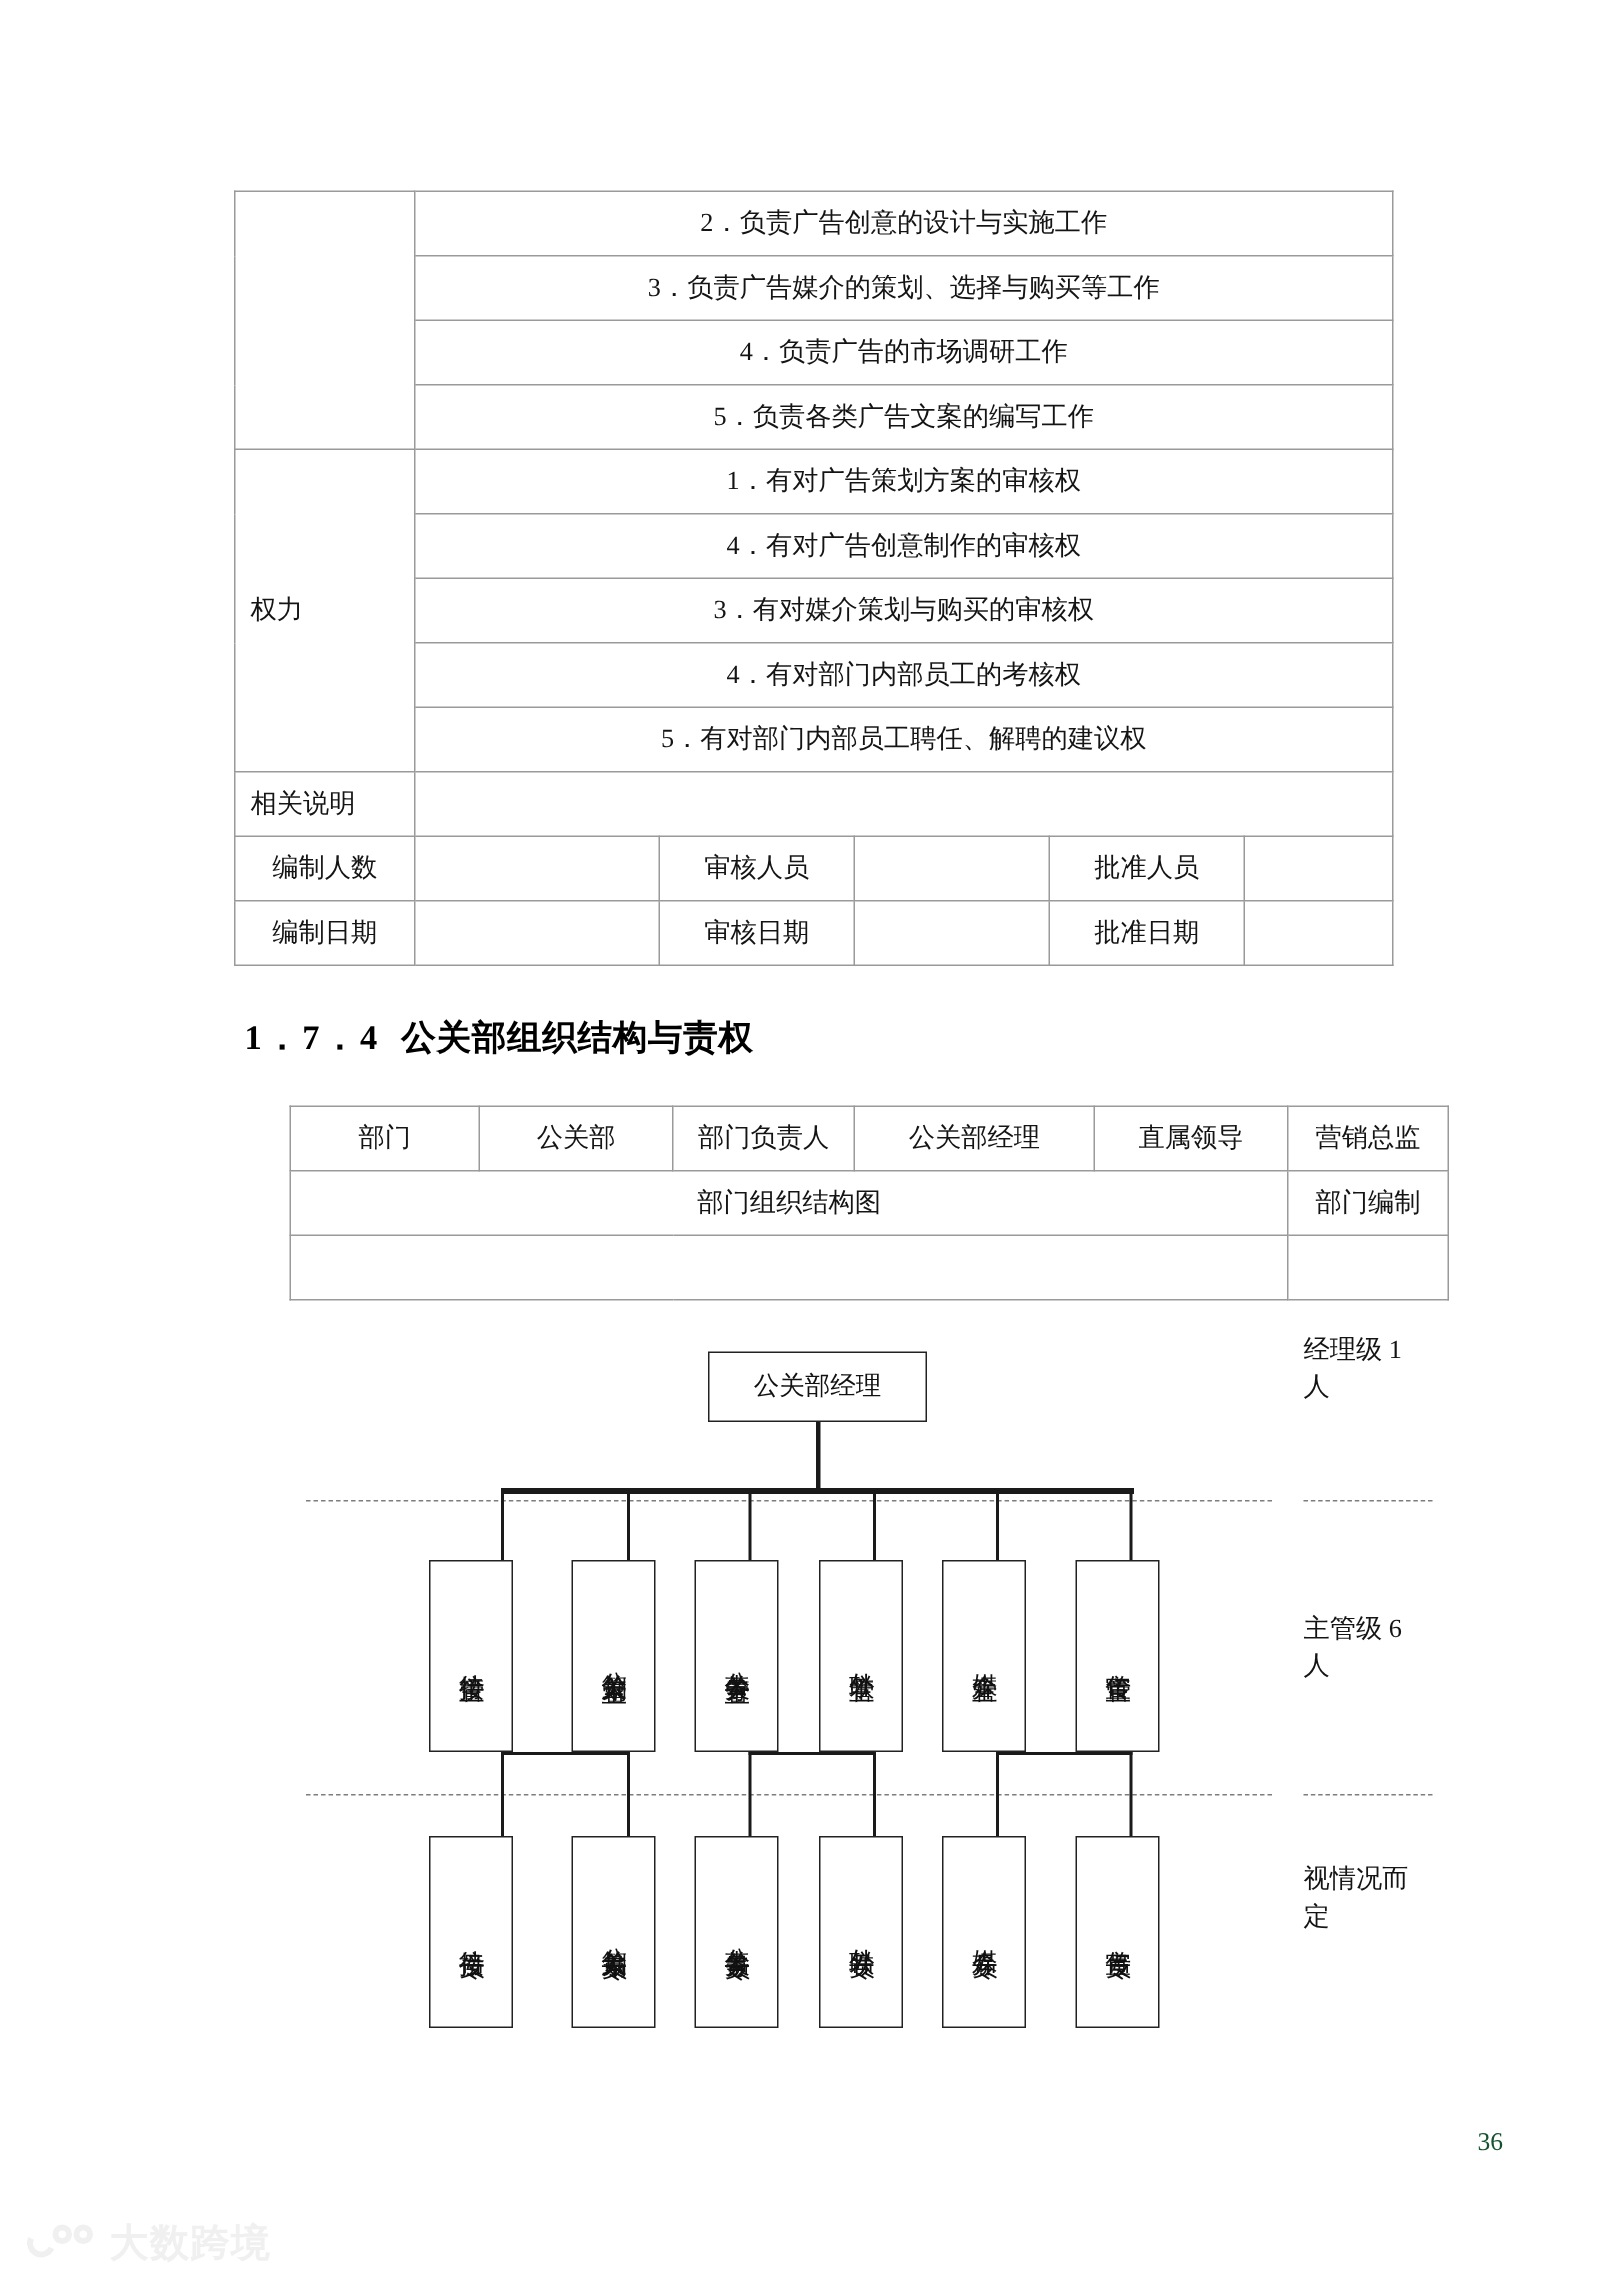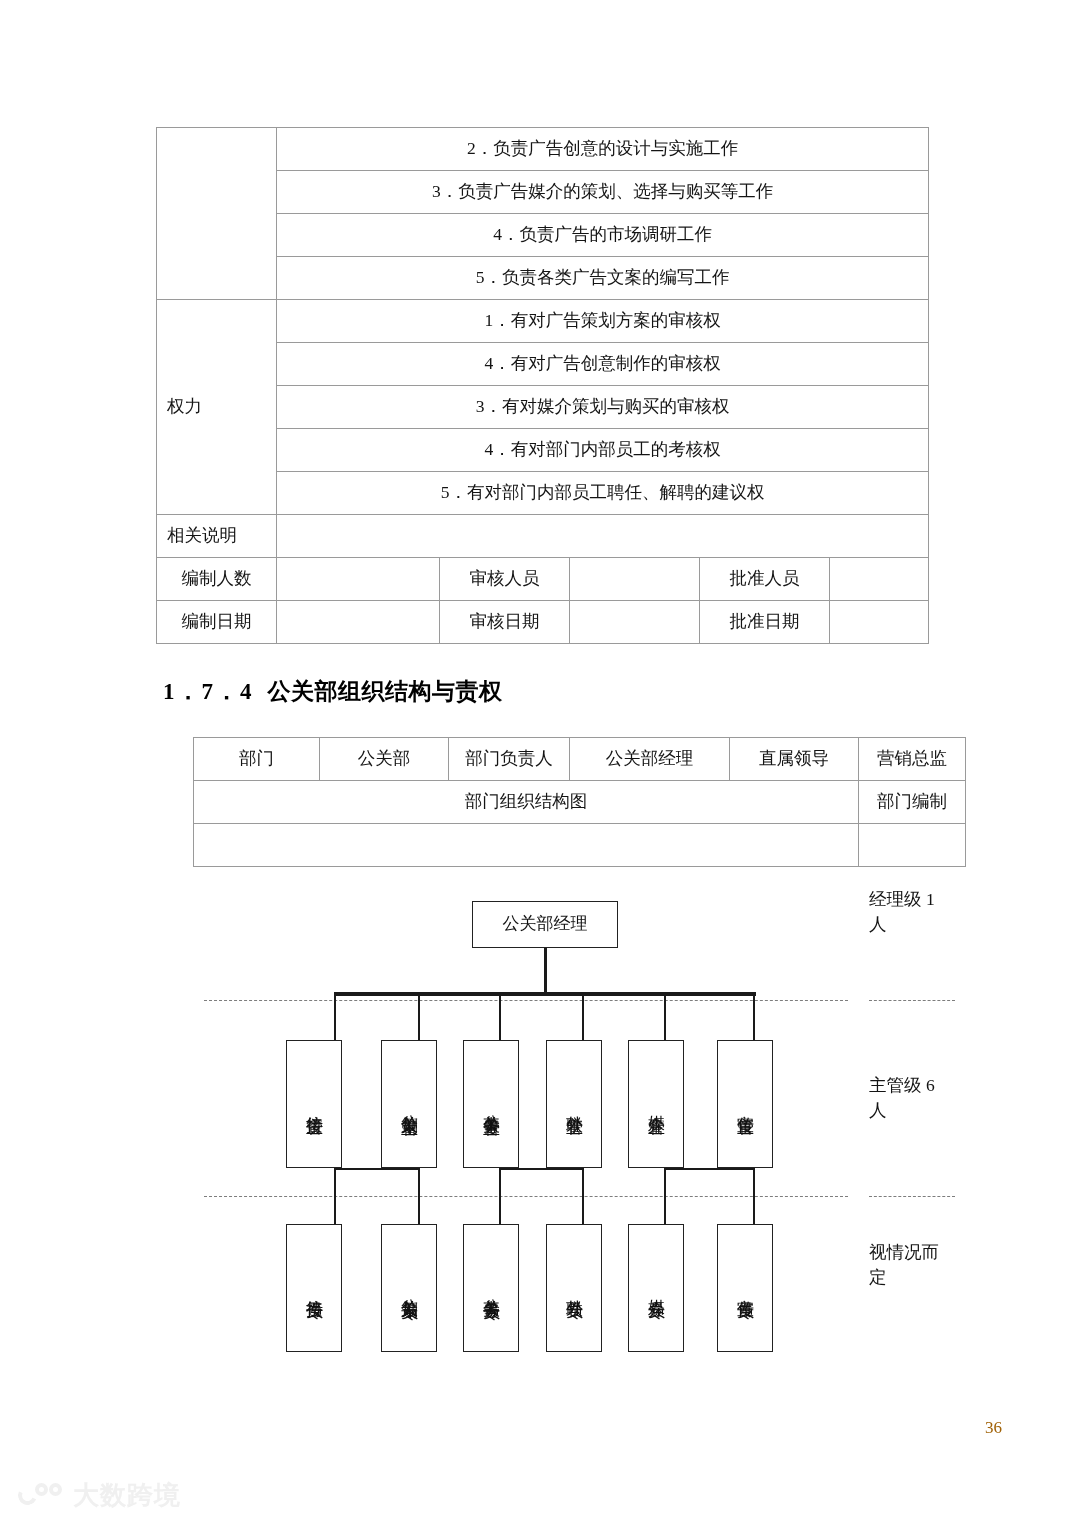--- a/index.html
+++ b/index.html
@@ -159,21 +159,21 @@
   .ln.thin { background: #1a1a1a; }
   .ln.v.thin { width: 2px; }
   .ln.h.thin { height: 2px; }
 
   
   #page-number {
     position: absolute;
     right: 78px;
     top: 1418px;
     font-size: 17px;
-    color: #a16207;
+    color: #14532d;
     font-family: "Liberation Serif", "DejaVu Serif", serif;
   }
 
   #wechat-watermark {
     position: absolute;
     right: 48px;
     top: 1458px;
     display: flex;
     align-items: center;
     gap: 14px;

